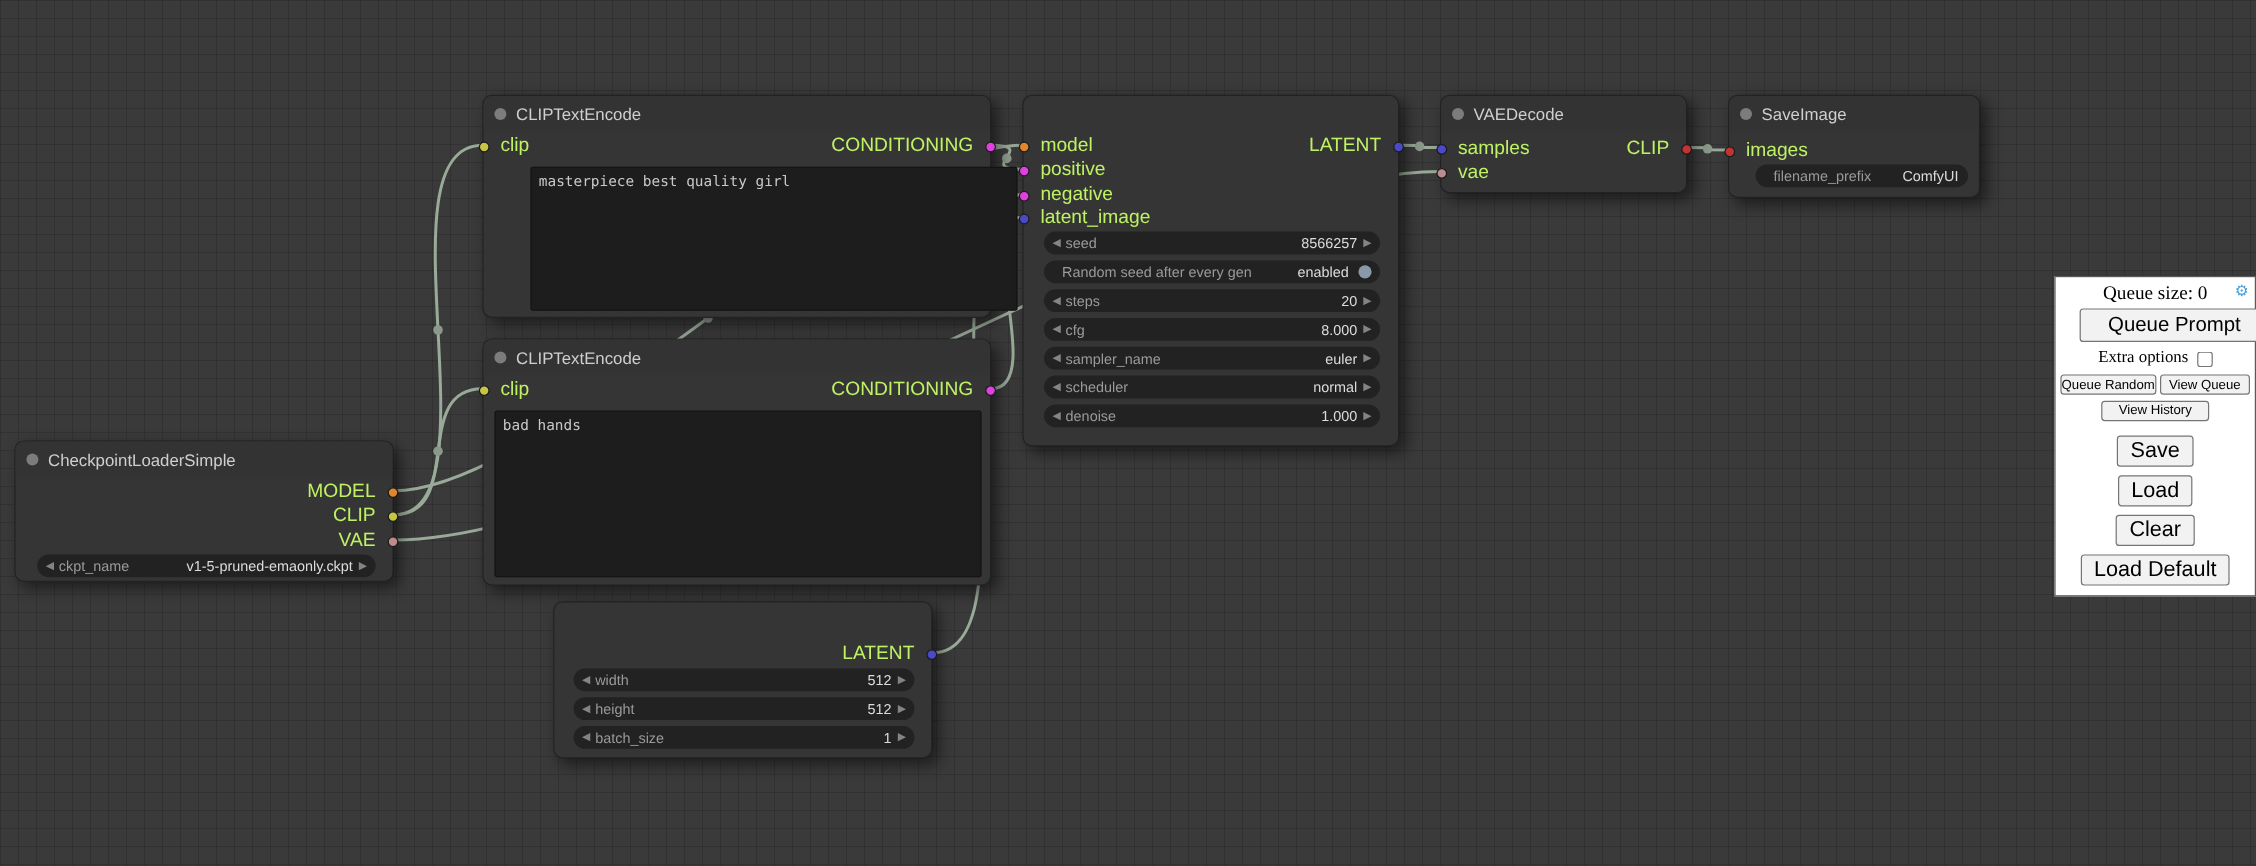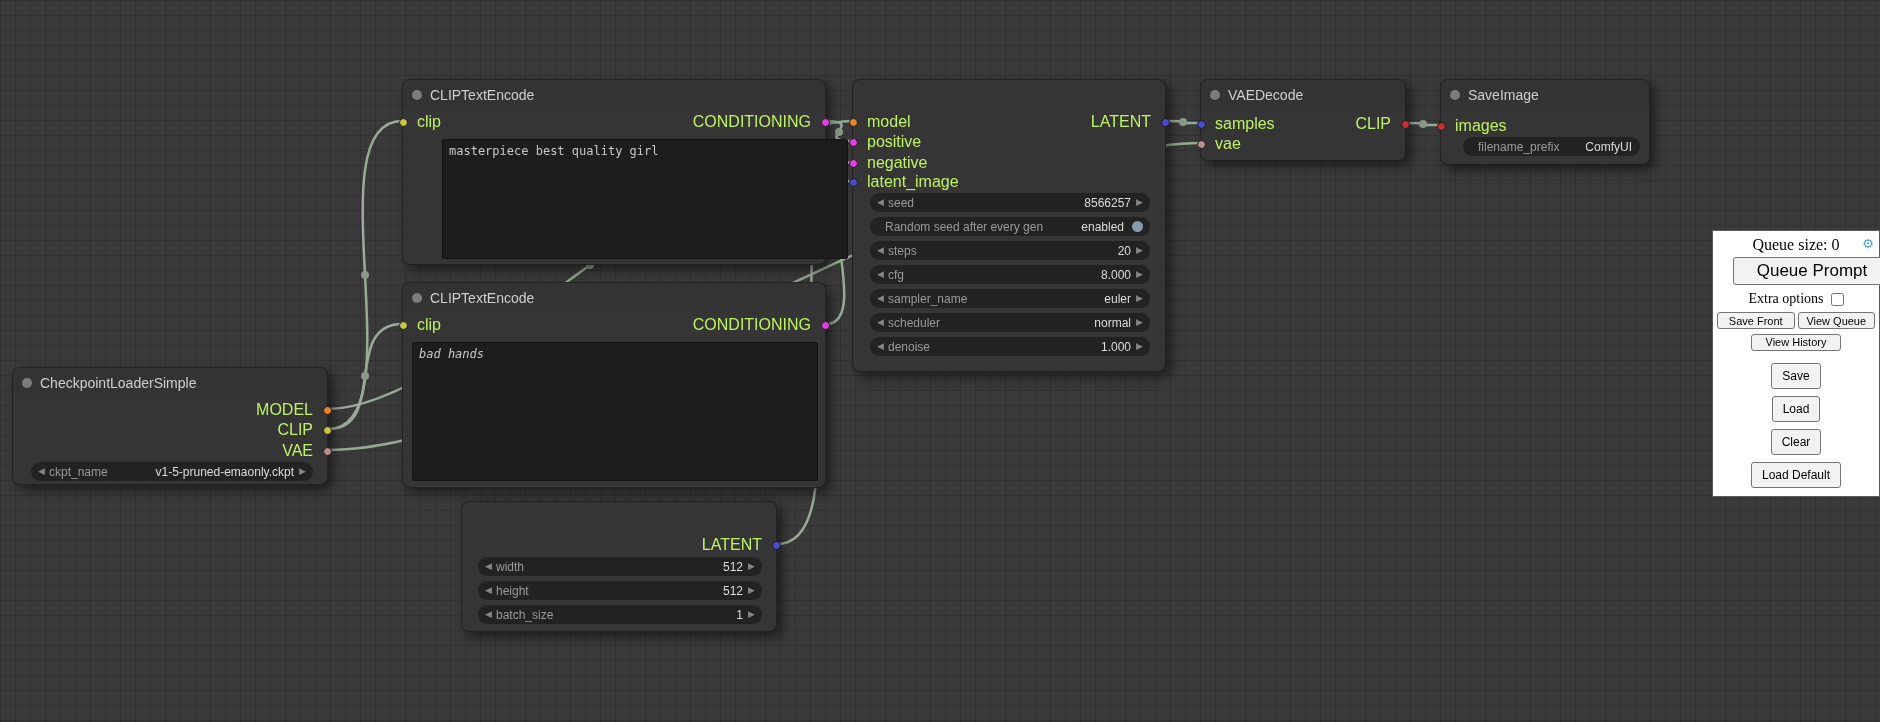--- a/index.html
+++ b/index.html
@@ -53,21 +53,21 @@
   .gear{position:absolute;right:1px;top:3px;font-size:13px;line-height:13px;color:#4a9fd8;
     font-family:"DejaVu Sans",sans-serif;cursor:pointer}
   .menu button{font-family:"Liberation Sans",sans-serif;background:#f2f2f2;
     border:1px solid #757575;border-radius:3px;color:#000;cursor:pointer}
   .btn-queue{width:100%;height:28px;font-size:17px;margin:2px 16px 4px}
   .extra{font-size:14px;height:20px;display:flex;align-items:center;justify-content:center;gap:7px}
   .extra input{width:13px;height:13px;margin:0}
   .row2{display:flex;gap:3px;margin:3px 0 3px}
   .btn-small{font-size:11px;height:17px;flex:1;white-space:nowrap}
   .btn-history{font-size:11px;height:17px;width:90px;margin:0 auto}
-  .btn-big{display:block;margin:7px auto 0;font-size:12px;height:26px;padding:0 10px;white-space:nowrap}
+  .btn-big{display:block;margin:7px auto 0;font-size:18px;height:26px;padding:0 10px;white-space:nowrap}
 </style>
 </head>
 <body>
 
 <div class="canvas">
 
   <svg class="wires" width="1880" height="722">
     <path d="M328,409 C459,409 721,121 852,121"></path>
     <path d="M328,429 C418,429 312,121 402,121"></path>
     <path d="M328,429 C388,429 342,324 402,324"></path>
@@ -121,21 +121,21 @@
 
   <div class="node" style="left:402px;top:282px;width:424px;height:206px">
     <div class="ntitle">
       <span class="tdot"></span>
       <span class="ttext">CLIPTextEncode</span>
     </div>
     <span class="sdot in clip" style="top:37.5px"></span>
     <span class="slabel in" style="top:32px">clip</span>
     <span class="slabel out" style="top:32px">CONDITIONING</span>
     <span class="sdot out cond" style="top:37.5px"></span>
-    <textarea class="ntext" style="left: 9px; top: 59px; width: 406px; height: 139px; font-style: italic;">bad hands</textarea>
+    <textarea class="ntext" style="left: 9px; top: 59px; width: 406px; height: 139px;">bad hands</textarea>
   </div>
 
   <div class="node" style="left:461px;top:501px;width:316px;height:131px">
     <span class="slabel out" style="top:33px">LATENT</span>
     <span class="sdot out latent" style="top:38.5px"></span>
     <div class="widget" style="left:16px;top:55px;width:284px">
       <span class="warr">◀</span>
       <span class="wlabel">width</span>
       <span class="wvalue">512</span>
       <span class="warr">▶</span>
@@ -239,21 +239,21 @@
     <div class="menu-header">
       <span>Queue size: 0</span>
       <span class="gear">⚙</span>
     </div>
     <button class="btn-queue">Queue Prompt</button>
     <div class="extra">
       <span>Extra options</span>
       <input type="checkbox" style="">
     </div>
     <div class="row2">
-      <button class="btn-small">Save Front</button>
+      <button class="btn-small">Queue Random</button>
       <button class="btn-small">View Queue</button>
     </div>
     <button class="btn-history">View History</button>
     <button class="btn-big" style="margin-top:12px">Save</button>
     <button class="btn-big">Load</button>
     <button class="btn-big">Clear</button>
     <button class="btn-big">Load Default</button>
   </div>
 
 </div>

